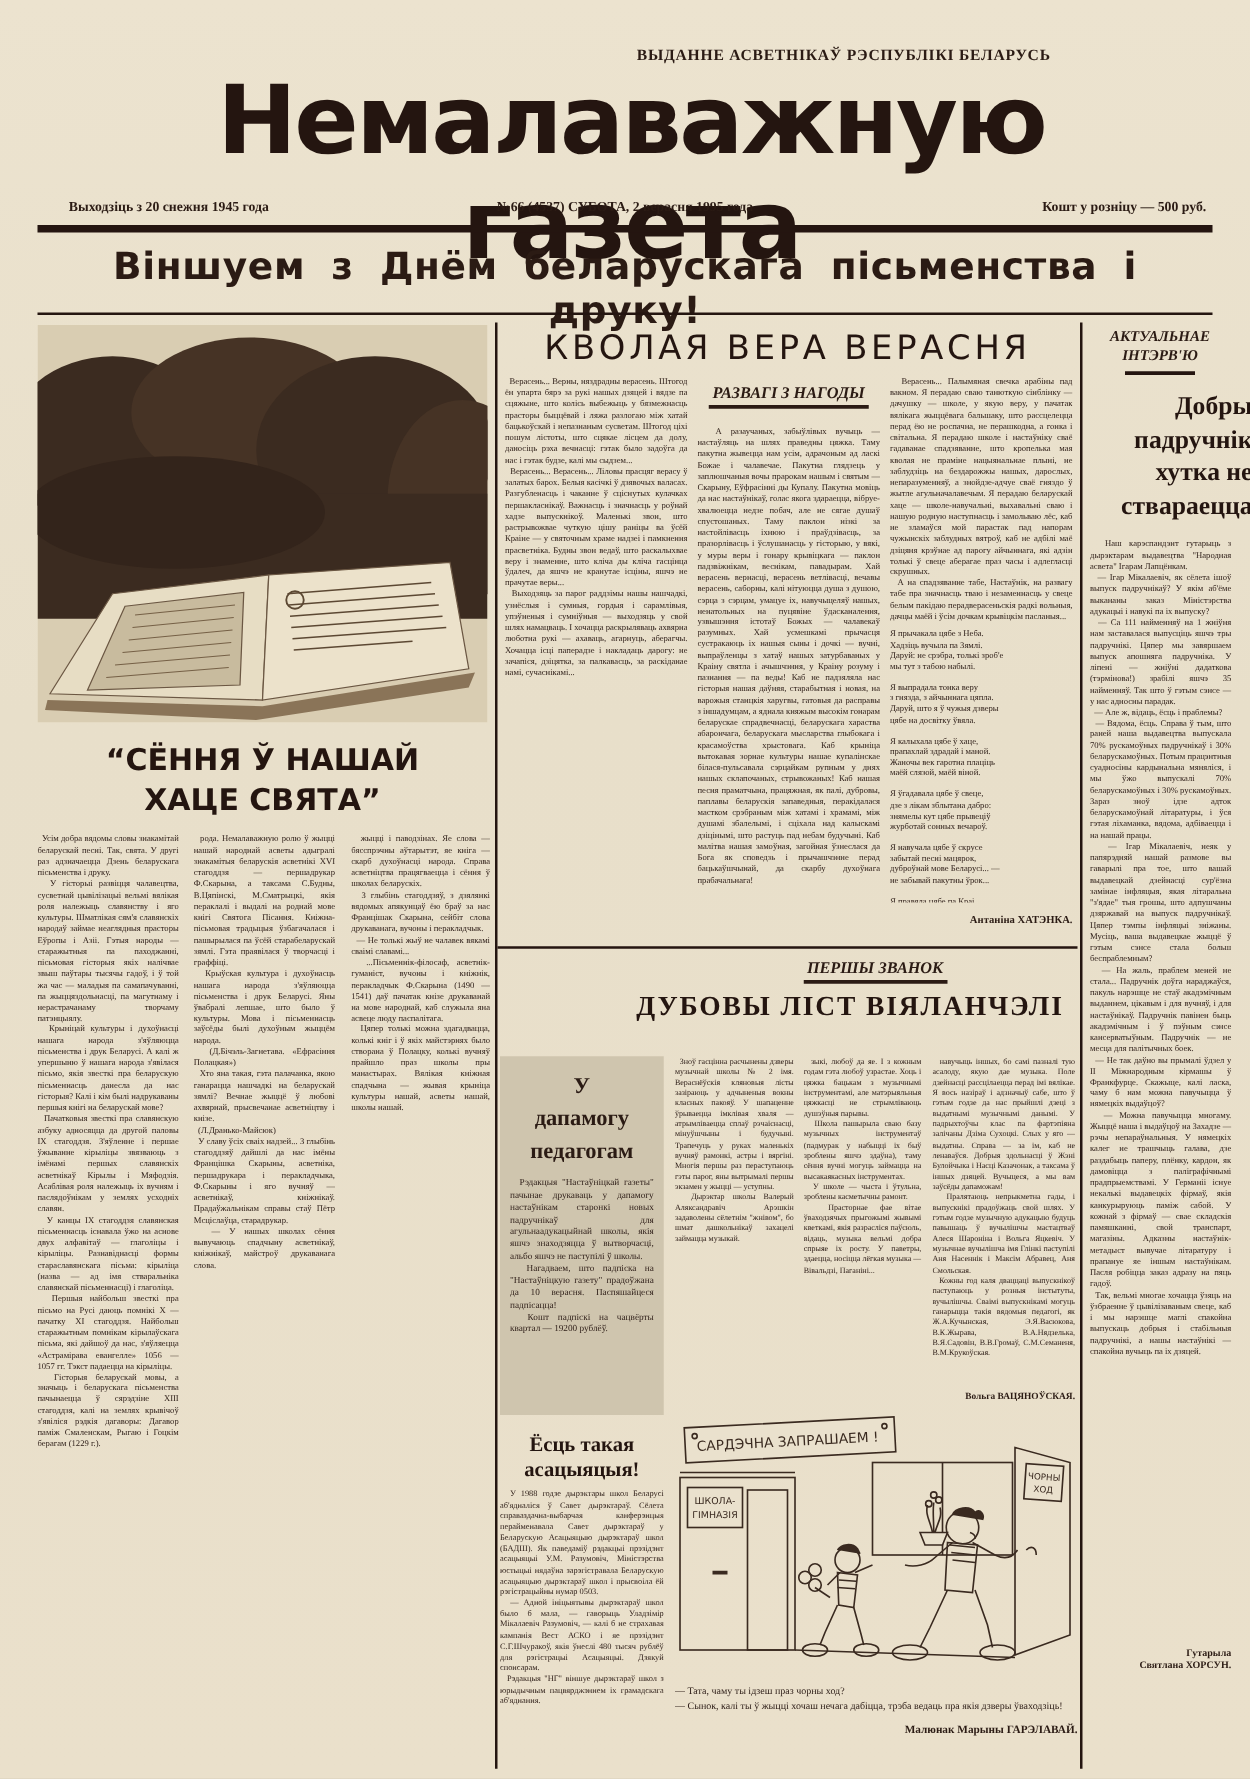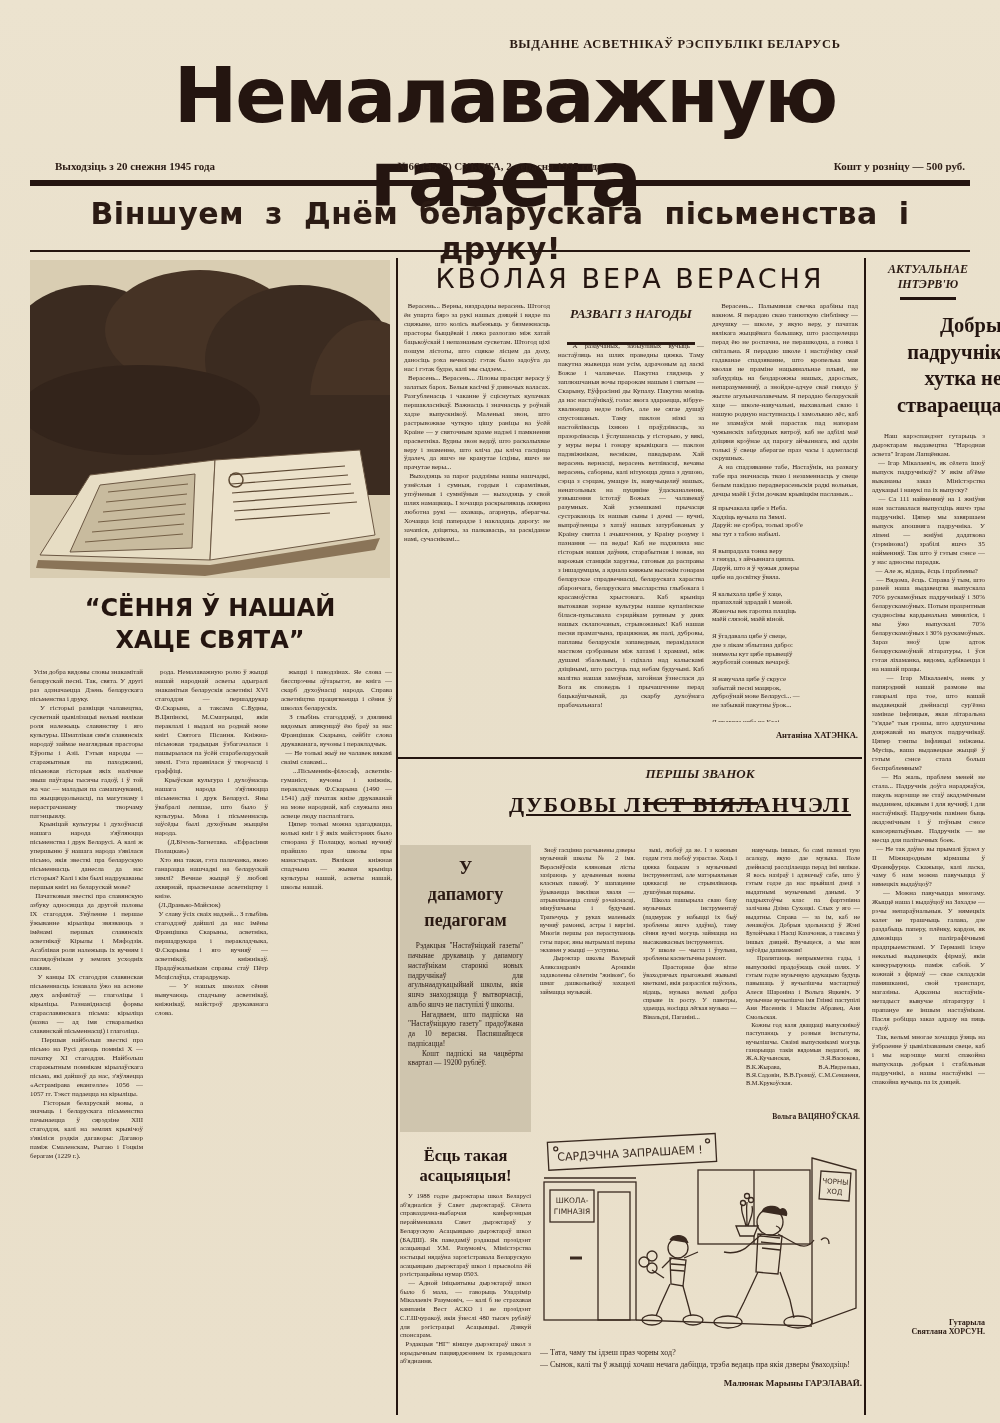--- a/index.html
+++ b/index.html
@@ -21,34 +21,34 @@
     font-family:"DejaVu Sans",sans-serif;font-weight:bold;font-size:30px;
     word-spacing:10px;letter-spacing:.5px;color:#2b1b14;}
   .photo-headline{position:absolute;left:30px;top:592px;width:360px;text-align:center;
     font-family:"DejaVu Sans",sans-serif;font-weight:bold;font-size:24px;line-height:1.35;
     color:#241510;}
   .main-headline{position:absolute;left:402px;top:263px;width:456px;text-align:center;
     font-family:"DejaVu Sans",sans-serif;font-weight:normal;font-size:27px;letter-spacing:3px;
     color:#241510;}
   .kicker{position:absolute;text-align:center;font:italic bold 13px "Liberation Serif",serif;
     color:#2b1b14;}
-  .kicker .u{display:inline-block;border-bottom:3px solid #2b1b14;padding:0 3px 20px;}
+  .kicker .u{display:inline-block;border-bottom:3px solid #2b1b14;padding:0 3px 2px;}
   .byline{position:absolute;font:bold 8.5px "Liberation Serif",serif;color:#2b1b14;}
   .poem{position:absolute;font:6.9px/1.24 "Liberation Serif",serif;white-space:pre-line;
     overflow:hidden;color:#30201a;}
   .helpbox{position:absolute;left:400px;top:845px;width:131px;height:287px;
     background:#cfc5ae;box-sizing:border-box;padding:10px 8px;overflow:hidden;}
   .helpbox .t{text-align:center;font:600 18px/1.45 "Liberation Serif",serif;
     white-space:pre-line;color:#2b1b14;}
   .helpbox .b{margin-top:8px;font:7.4px/1.32 "Liberation Serif",serif;text-align:justify;
     white-space:pre-wrap;color:#30201a;}
   .assoc-title{position:absolute;left:400px;top:1146px;width:131px;text-align:center;
     font:bold 16.5px/1.2 "Liberation Serif",serif;white-space:pre-line;color:#241510;}
   .fb-headline{position:absolute;left:500px;top:792px;width:360px;text-align:center;
-    font:bold 22px "Liberation Serif",serif;letter-spacing:1.5px;color:#241510;text-decoration:underline;}
+    font:bold 22px "Liberation Serif",serif;letter-spacing:1.5px;color:#241510;}
   .iv-headline{position:absolute;left:870px;top:312px;width:116px;text-align:right;
     font:bold 20.5px/1.3 "Liberation Serif",serif;white-space:pre-line;color:#241510;margin-left:16px;}
   .caption{position:absolute;left:540px;top:1347px;width:322px;
     font:8px/1.55 "Liberation Serif",serif;white-space:pre-line;color:#30201a;}
   .credit{position:absolute;left:540px;top:1378px;width:322px;text-align:right;
     font:bold 9px "Liberation Serif",serif;color:#2b1b14;}
   .cont{position:absolute;left:281px;top:1398px;width:111px;text-align:right;
     font:italic bold 7.5px "Liberation Serif",serif;color:#2b1b14;margin-top:31px;}
   svg text{font-family:"DejaVu Sans",sans-serif;fill:#3a2a20;}
 </style>

